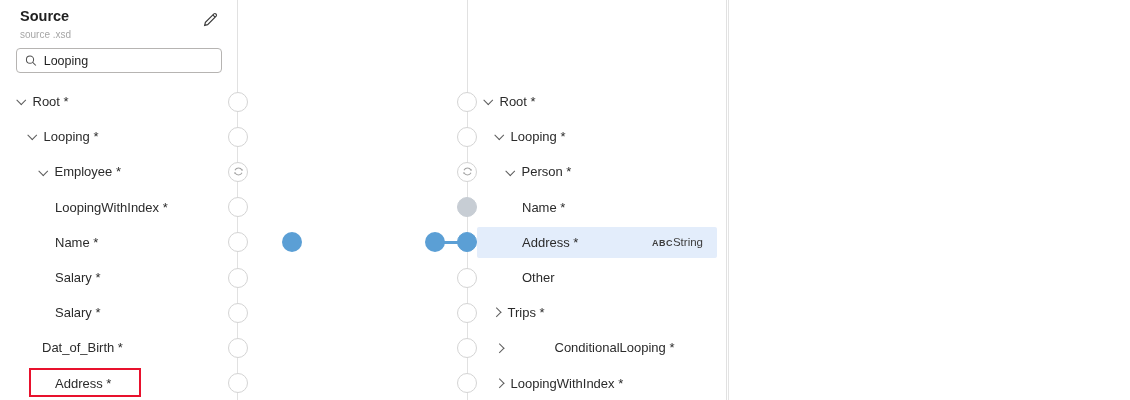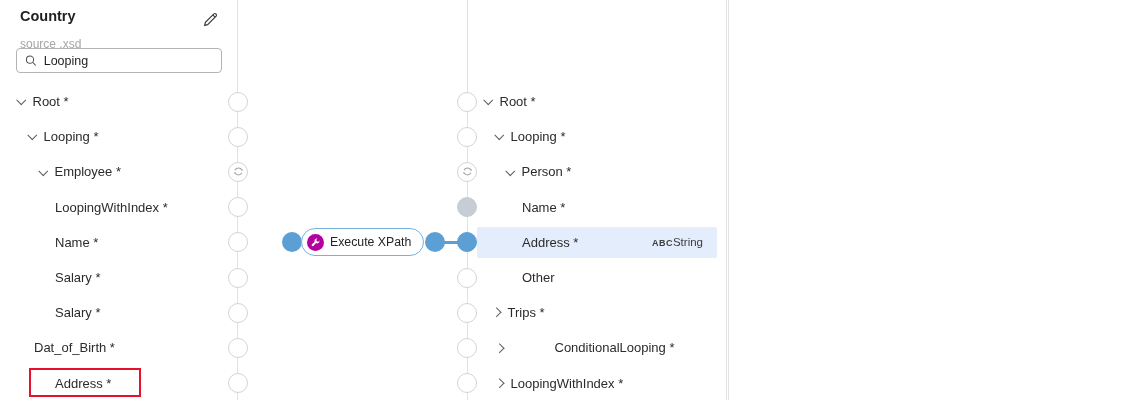--- a/index.html
+++ b/index.html
@@ -11,21 +11,21 @@
   #page{position:relative;width:1130px;height:400px;background:#fff;overflow:hidden;
         font-family:"Liberation Sans",sans-serif;color:#242424;}
 
   
   .panel{position:absolute;top:0;height:400px;background:#fff;}
   #source-panel{left:0;width:238px;border-right:1px solid var(--border);}
   #dest-panel{left:467px;width:260px;border-left:1px solid var(--border);border-right:1px solid var(--border);}
   #test-panel{left:728px;width:402px;}
 
   .panel-title{position:absolute;font-size:14.5px;font-weight:bold;color:#1f1f1f;}
-  .panel-sub{position:absolute;font-size:12px;color:#a6a6a6;margin-top:8px;}
+  .panel-sub{position:absolute;font-size:10px;color:#a6a6a6;}
   .edit-btn{position:absolute;width:22px;height:22px;display:flex;align-items:center;justify-content:center;cursor:pointer;}
 
   .searchbox{position:absolute;height:25px;background:#fff;border:1px solid #b6b4b2;border-radius:4px;
              display:flex;align-items:center;padding:0 8px;}
   .searchbox input{border:none;outline:none;font-family:"Liberation Sans",sans-serif;font-size:12.5px;color:#1f1f1f;
                    margin-left:7px;width:100%;background:transparent;}
 
   
   .tree-row{position:absolute;height:31px;display:flex;align-items:center;font-size:13px;color:#2b2b2b;cursor:pointer;}
   .tree-row.sel{background:var(--sel);border-radius:2px;}
@@ -53,21 +53,21 @@
 
   
   #red-box{position:absolute;left:29px;top:368px;width:112px;height:29px;border:2.5px solid var(--red);z-index:6;pointer-events:none;}
 </style>
 </head>
 <body>
 
 <div id="page">
 
   <div id="source-panel" class="panel">
-    <div class="panel-title" style="left:20px;top:8px;">Country</div>
+    <div class="panel-title" style="left:20px;top:8px;">Source</div>
     <div class="panel-sub" style="left:20px;top:29px;">source .xsd</div>
     <div class="edit-btn" style="left:199px;top:8px;">
       <svg width="17" height="17" viewBox="0 0 16 16" fill="none" stroke="#3b3b3b" stroke-width="1.1">
           <path d="M2.5 13.5l.7-2.8 8-8a1.5 1.5 0 0 1 2.1 2.1l-8 8-2.8.7z"></path>
           <path d="M10.2 3.7l2.1 2.1"></path>
         </svg>
     </div>
     <div class="searchbox" style="left:16px;top:48px;width:206px;">
       <svg width="13" height="13" viewBox="0 0 14 14" fill="none" stroke="#4f4f4f" stroke-width="1.2">
           <circle cx="6" cy="6" r="4.3"></circle>
@@ -124,21 +124,21 @@
       </div>
       <div class="handle plain" style="left: 228px; top: 232.3px;"></div>
       <div class="tree-row" style="left: 0px; top: 262px; width: 238px; padding-left: 55px;">
         <span class="tlabel">Salary *</span>
       </div>
       <div class="handle plain" style="left: 228px; top: 267.5px;"></div>
       <div class="tree-row" style="left: 0px; top: 297.2px; width: 238px; padding-left: 55px;">
         <span class="tlabel">Salary *</span>
       </div>
       <div class="handle plain" style="left: 228px; top: 302.7px;"></div>
-      <div class="tree-row" style="left: 4px; top: 332.4px; width: 238px; padding-left: 30px;">
+      <div class="tree-row" style="left: 12px; top: 332.4px; width: 238px; padding-left: 30px;">
         <span class="tlabel">Dat_of_Birth *</span>
       </div>
       <div class="handle plain" style="left: 228px; top: 337.9px;"></div>
       <div class="tree-row" style="left: 0px; top: 367.6px; width: 238px; padding-left: 55px;">
         <span class="tlabel">Address *</span>
       </div>
       <div class="handle plain" style="left: 228px; top: 373.1px;"></div>
       <div class="tree-row" style="left: 467px; top: 86px; width: 260px; padding-left: 18px;">
         <span class="chev down"></span>
         <span class="tlabel">Root *</span>
@@ -188,44 +188,36 @@
       <div class="handle plain" style="left: 457px; top: 337.9px;"></div>
       <div class="tree-row" style="left: 467px; top: 367.6px; width: 260px; padding-left: 29px;">
         <span class="chev right"></span>
         <span class="tlabel">LoopingWithIndex *</span>
       </div>
       <div class="handle plain" style="left: 457px; top: 373.1px;"></div>
     </div>
 
   <div id="edge-line" style="left:435px;top:240.5px;width:33px;height:3px;"></div>
   <div class="fn-circle" style="left:282px;top:231.8px;"></div>
-  <div id="fn-pill">
-    <span id="fn-icon">
-      <svg width="9" height="9" viewBox="0 0 16 16">
-          <path fill="#fff" d="M15 4.3a4.2 4.2 0 0 1-5.9 4.8L4 14.2a1.8 1.8 0 0 1-2.5-2.5l5.1-5.1A4.2 4.2 0 0 1 11.4 1l-2 2 .7 2.9 2.9.7z"></path>
-        </svg>
-    </span>
-    <span id="fn-label">Execute XPath</span>
+  <div class="fn-circle" style="left:425px;top:231.8px;"></div>
+
+  <div id="red-box"></div>
+
+  <div id="test-panel" class="panel" style="border-left:1px solid #e3e3e3;">
+    
+    
+
+    
+
+    
+    
+
+    
+
+    
+    
+
+    
+
+    
   </div>
-  <div class="fn-circle" style="left:425px;top:231.8px;"></div>
-
-  <div id="red-box"></div>
-
-  <div id="test-panel" class="panel" style="border-left:1px solid #e3e3e3;">
-    
-    
-
-    
-
-    
-    
-
-    
-
-    
-    
-
-    
-
-    
-  </div>
 
 </div>
 
 </body></html>

